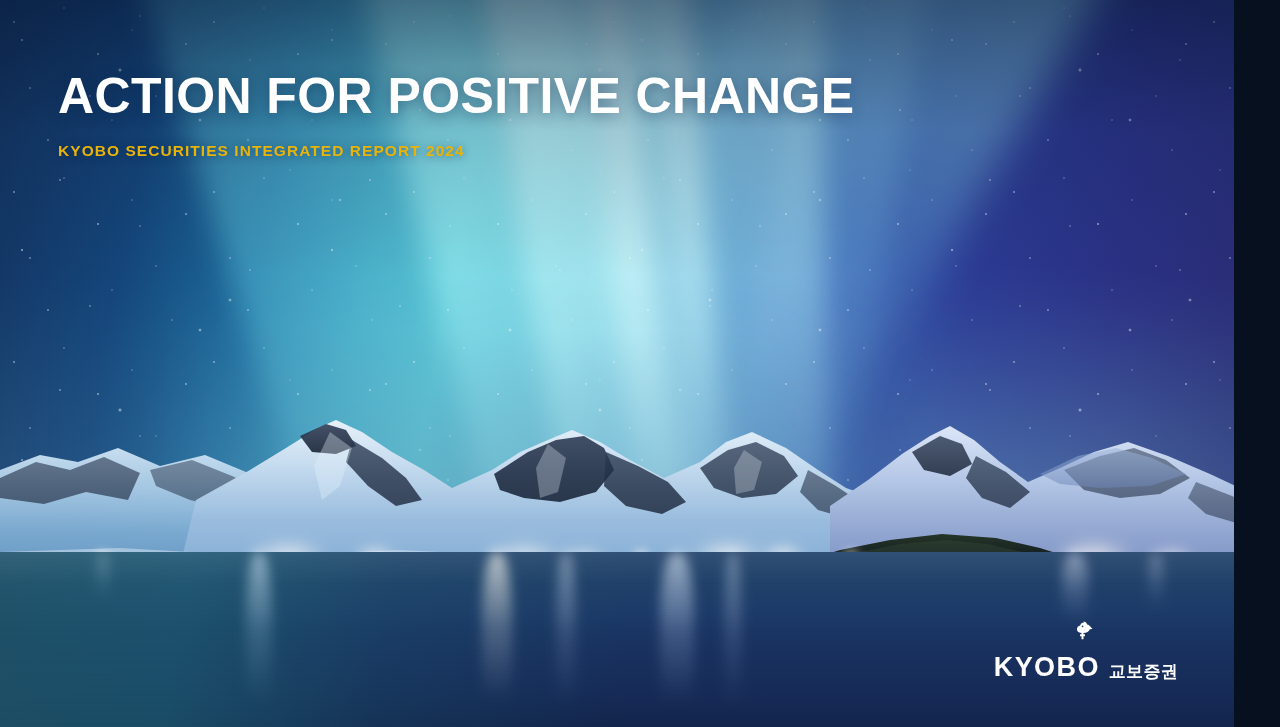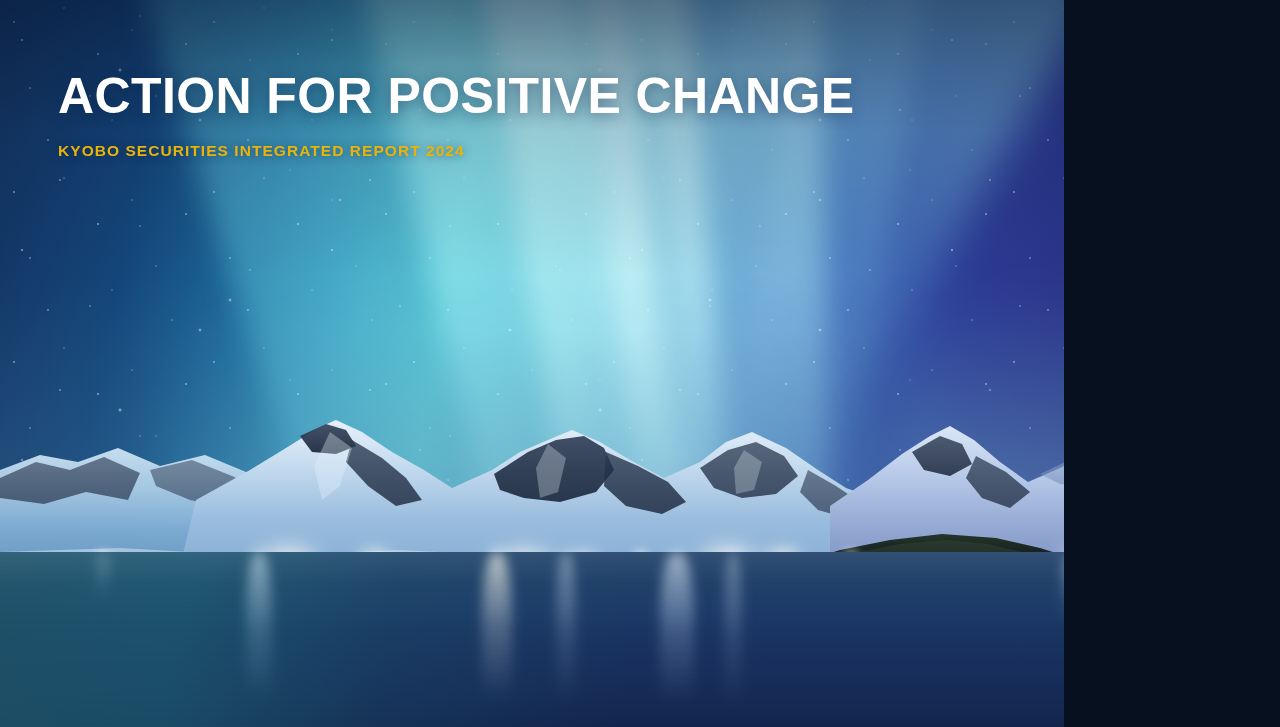--- a/index.html
+++ b/index.html
@@ -5,21 +5,21 @@
 <style>
   * { margin:0; padding:0; box-sizing:border-box; }
   html,body{ background:#06101f; }
   body{
     font-family:"Liberation Sans", sans-serif;
     width:1280px; height:727px; overflow:hidden;
   }
 
   #cover{
     position:relative;
-    width:1064px; height:727px;
+    width:1234px; height:727px;
     overflow:hidden;
     background:#11224a;
   }
 
   
   .sky{
     position:absolute; left:0; top:0; width:1280px; height:600px;
   }
   .sky-base{
     position:absolute; inset:0;
@@ -408,14 +408,29 @@
     <div class="reflect" style="left:1148px; width:16px; height:36%; background:linear-gradient(180deg,rgba(235,235,255,.32) 0%,rgba(185,200,240,.10) 58%,rgba(160,185,235,0) 92%);"></div>
     <div class="reflect" style="left:96px; width:14px; height:30%; background:linear-gradient(180deg,rgba(210,230,250,.26) 0%,rgba(170,200,240,.08) 60%,rgba(150,190,235,0) 92%);"></div>
 
     <div class="water-sheen"></div>
     <div class="water-grain"></div>
   </div>
 
   <h1 class="title">ACTION FOR POSITIVE CHANGE</h1>
   <div class="subtitle">KYOBO SECURITIES INTEGRATED REPORT 2024</div>
 
+  <div class="logo">
+    <div class="logo-bird">
+      <svg width="30" height="30" viewBox="0 0 30 30" xmlns="http://www.w3.org/2000/svg">
+        <path d="M13.1 4.6c-2.0 0-3.6 1.3-3.9 3.0-1.9 0.5-3.3 1.9-3.3 3.6 0 1.5 1.0 2.8 2.5 3.4
+                 0.6 0.25 1.3 0.4 2.1 0.45l0 1.3 -1.45 0 0 1.85 1.45 0 0 3.1 2.0 0 0-3.1 1.45 0 0-1.85
+                 -1.45 0 0-1.28c1.5-0.06 2.9-0.45 4.0-1.08 1.2-0.7 2.0-1.7 2.4-2.85 1.1 0.2 2.0-0.1 2.6-0.8
+                 -0.9-0.15-1.5-0.6-1.8-1.3 -0.55-1.35-1.9-2.35-3.6-2.65 -0.35-1.65-1.95-2.85-3.9-2.85z
+                 M11.6 7.6c0.45 0 0.82 0.37 0.82 0.83s-0.37 0.83-0.82 0.83 -0.82-0.37-0.82-0.83 0.37-0.83 0.82-0.83z" fill="#ffffff"></path>
+      </svg>
+    </div>
+    <div class="logo-row">
+      <span class="logo-word">KYOBO</span>
+      <span class="logo-kr">교보증권</span>
+    </div>
+  </div>
 
 </div>
 
 </body></html>

